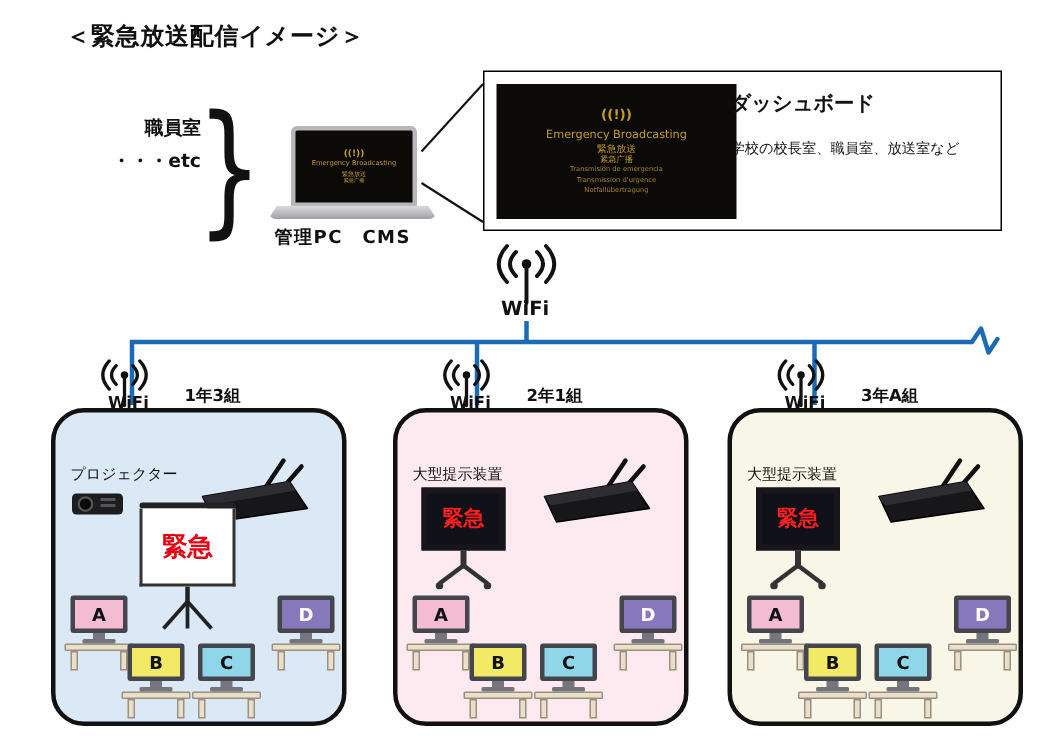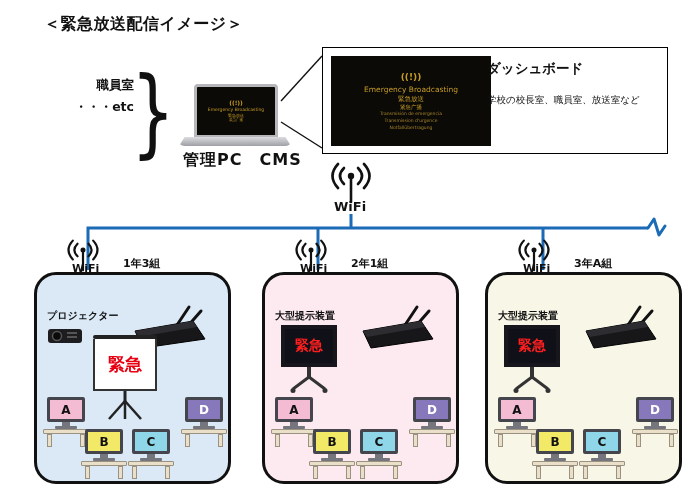--- a/index.html
+++ b/index.html
@@ -14,21 +14,21 @@
   .room-list{left:52px;top:74px;width:82px;text-align:right;font-weight:bold;font-size:12.5px;line-height:22px;}
   .brace{left:131px;top:66px;font-size:96px;line-height:92px;font-weight:400;transform:scaleX(.72);transform-origin:left top;}
 
   
   .laptop-screen{left:194px;top:84px;width:84px;height:54px;background:#0b0a07;
                  border:3px solid #b6b6bb;border-radius:4px 4px 0 0;box-sizing:border-box;
                  display:flex;flex-direction:column;align-items:center;justify-content:center;}
   .laptop-base{left:179px;top:137px;width:112px;height:9px;
                background:linear-gradient(#dcdce0,#9fa0a5);border-radius:2px 2px 5px 5px;
                clip-path:polygon(5% 0,95% 0,100% 100%,0 100%);}
-  .pc-label{left:183px;top:150px;font-size:16px;font-weight:bold;letter-spacing:1px;}
+  .pc-label{left:183px;top:150px;font-size:12px;font-weight:bold;letter-spacing:1px;}
 
   .gold{color:#c79c24;text-align:center;line-height:1.35;}
   .mini-bell{font-size:6px;font-weight:bold;}
   .mini-en{font-size:4.5px;}
   .mini-ja{font-size:4px;}
   .mini-zh{font-size:3.5px;}
 
   
   .dash-panel{left:322px;top:47px;width:346px;height:107px;background:#fff;border:1.5px solid #000;box-sizing:border-box;}
   .dash-screen{left:8px;top:8px;width:160px;height:90px;background:#0b0a07;
@@ -48,21 +48,21 @@
 
   
   .room{position:absolute;top:272px;width:197px;height:212px;border:3px solid #111;
         border-radius:22px;box-sizing:border-box;}
   .room1{left:34px;background:#dbe9f6;}
   .room2{left:262px;background:#fdeaf1;}
   .room3{left:485px;background:#f8f6e7;}
   .room-name{position:absolute;top:-19px;left:86px;font-size:11px;font-weight:bold;white-space:nowrap;}
   .room-wifi{position:absolute;left:28px;top:-36px;}
   .room-wifi-label{position:absolute;left:35px;top:-13px;font-size:11px;font-weight:bold;}
-  .dev-label{position:absolute;left:10px;top:34px;font-size:10px;font-weight:bold;}
+  .dev-label{position:absolute;left:10px;top:34px;font-size:10px;font-weight:normal;}
   .ap{position:absolute;left:94px;top:28px;}
   .projector{position:absolute;left:10px;top:50px;}
 
   
   .proj{position:absolute;left:56px;top:60px;width:64px;}
   .proj-top{height:4px;background:#222;border-radius:2px;}
   .proj-canvas{height:52px;background:#fff;border:2px solid #333;border-top:none;box-sizing:border-box;
                display:flex;align-items:center;justify-content:center;}
   .alert-red{color:#e60012;font-weight:bold;font-size:17px;}
 

